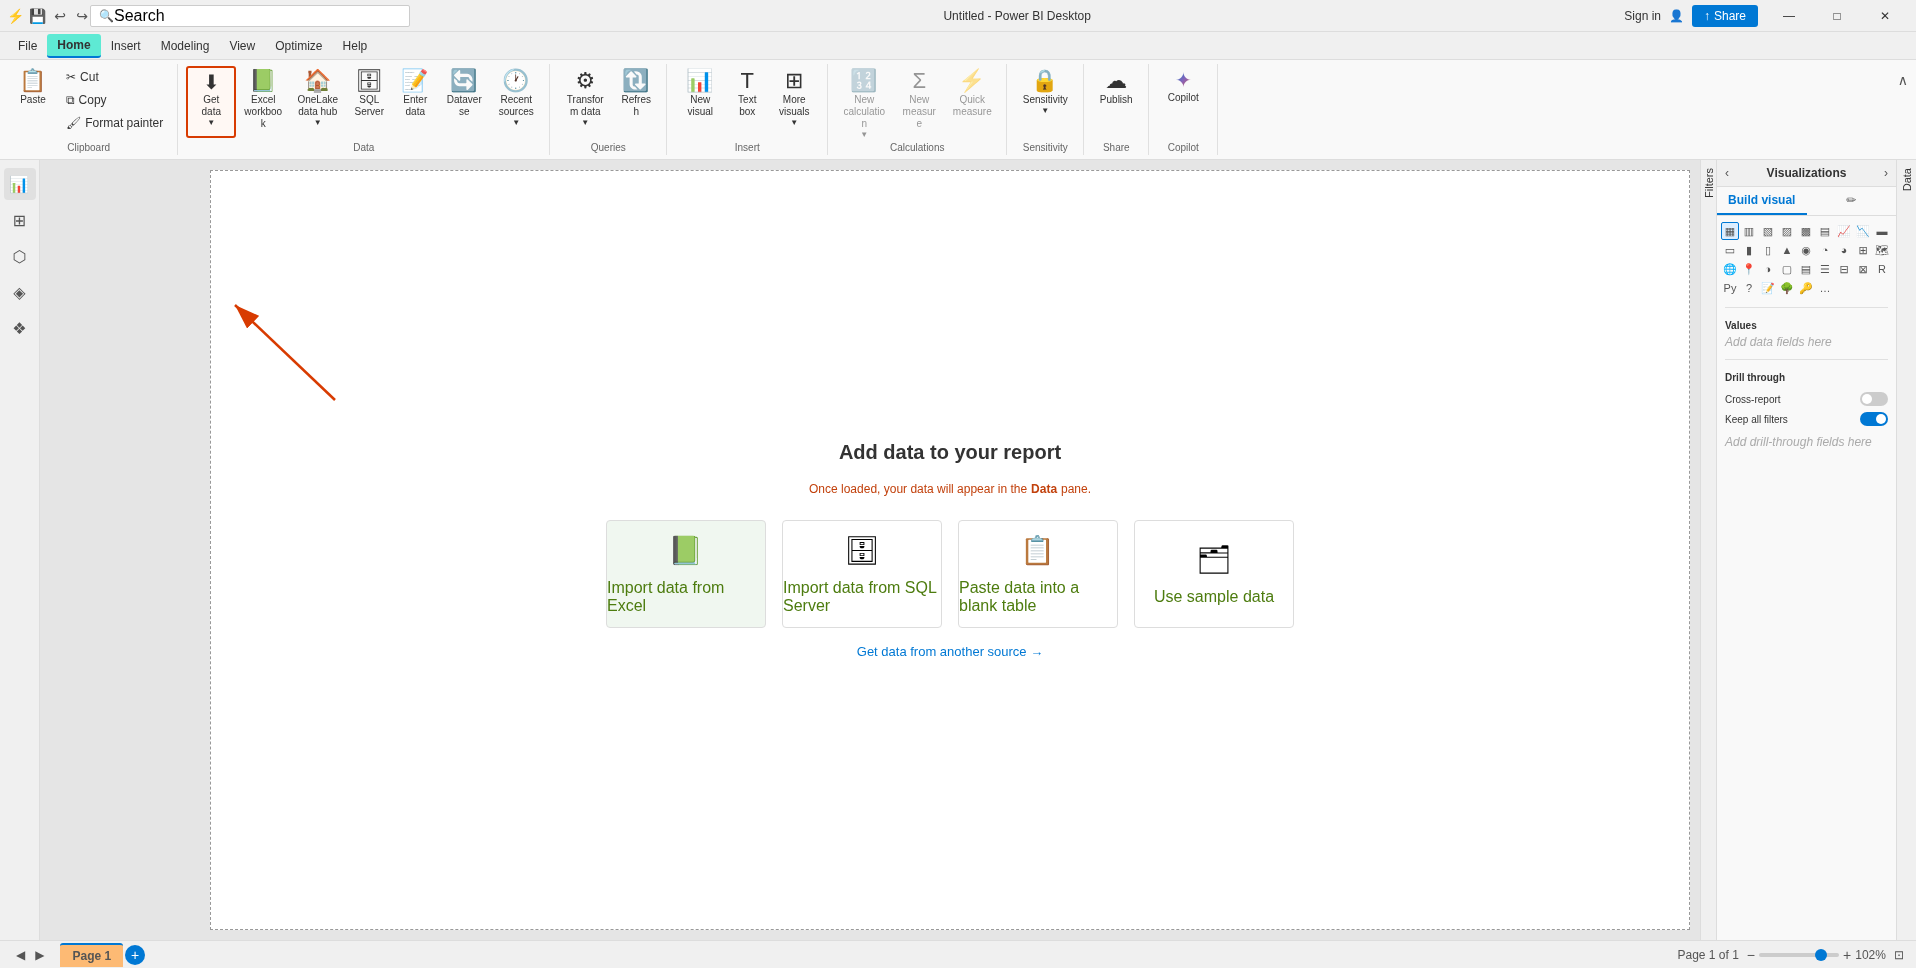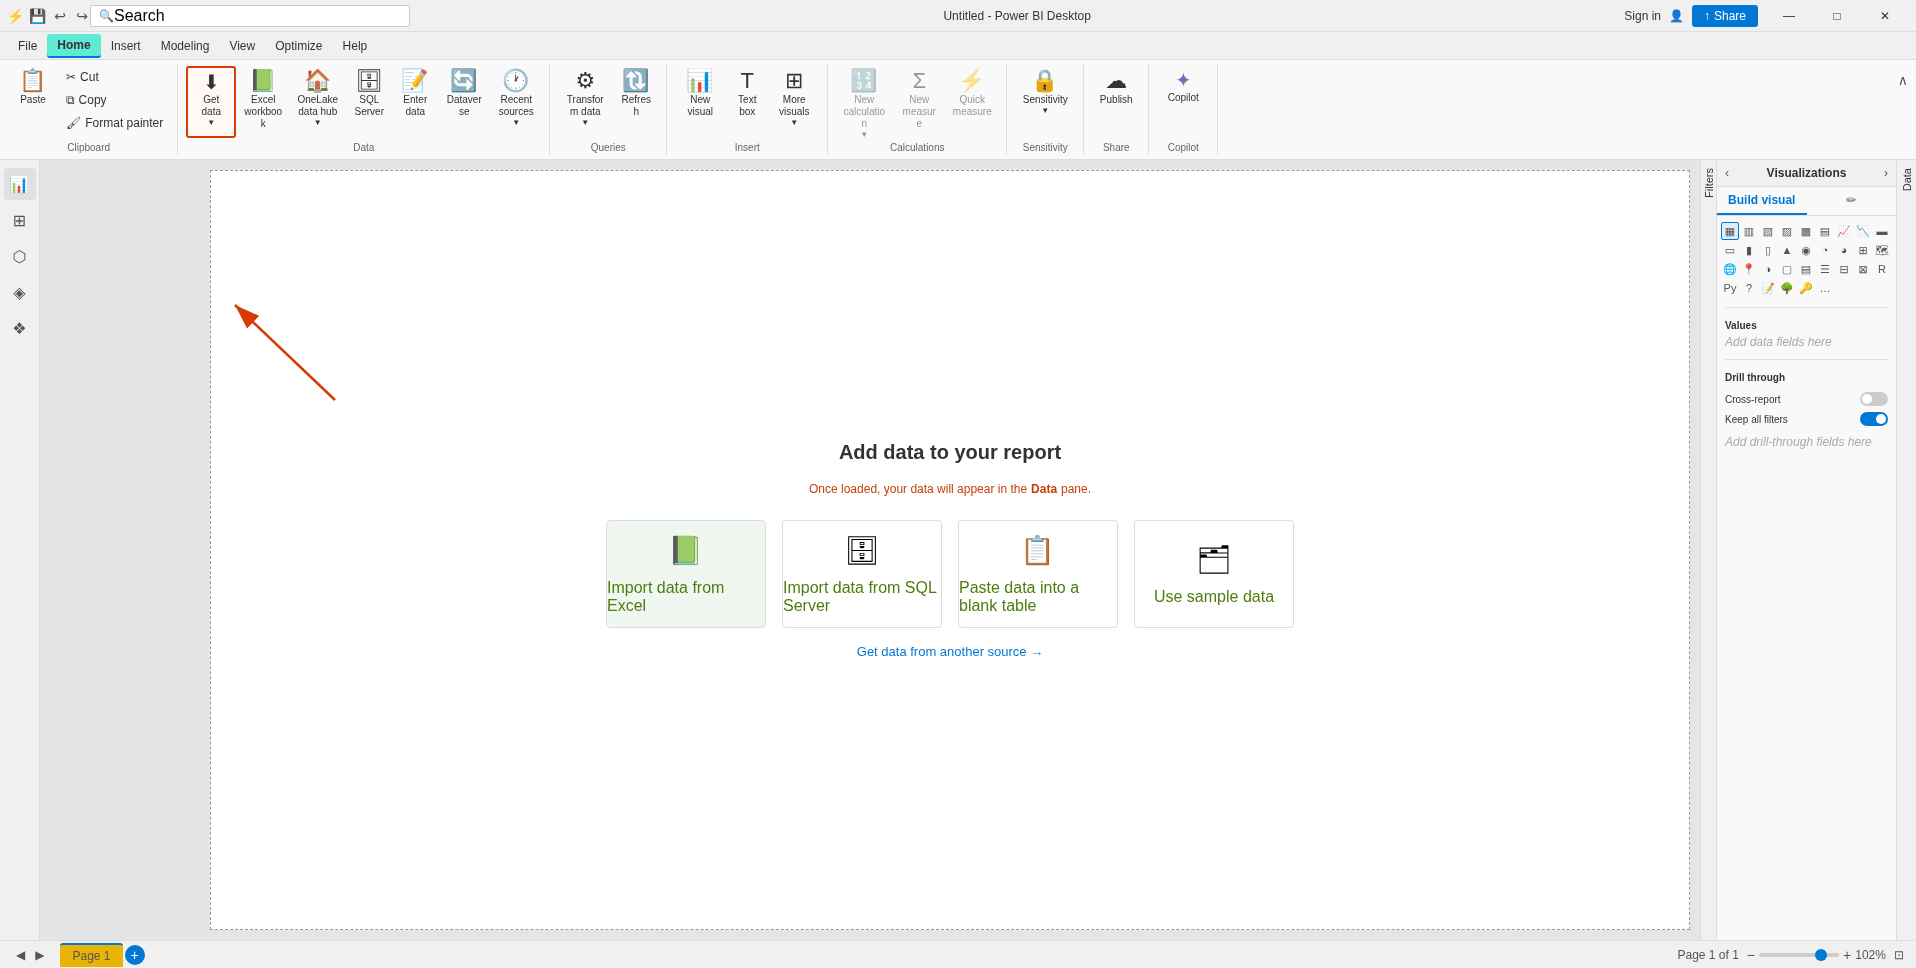--- a/index.html
+++ b/index.html
@@ -389,21 +389,21 @@
       align-items: center;
       gap: 2px;
     }
     .page-tab {
       padding: 4px 12px;
       background: #e0e0e0;
       cursor: pointer;
       border-radius: 3px 3px 0 0;
       font-size: 11px;
     }
-    .page-tab.active { background: #eab308; border-top: 2px solid #0078d4; }
+    .page-tab.active { background: #fdba74; border-top: 2px solid #0078d4; font-weight: bold; }
     .page-tab-add {
       width: 20px;
       height: 20px;
       border-radius: 50%;
       background: #0078d4;
       color: white;
       display: flex;
       align-items: center;
       justify-content: center;
       cursor: pointer;

